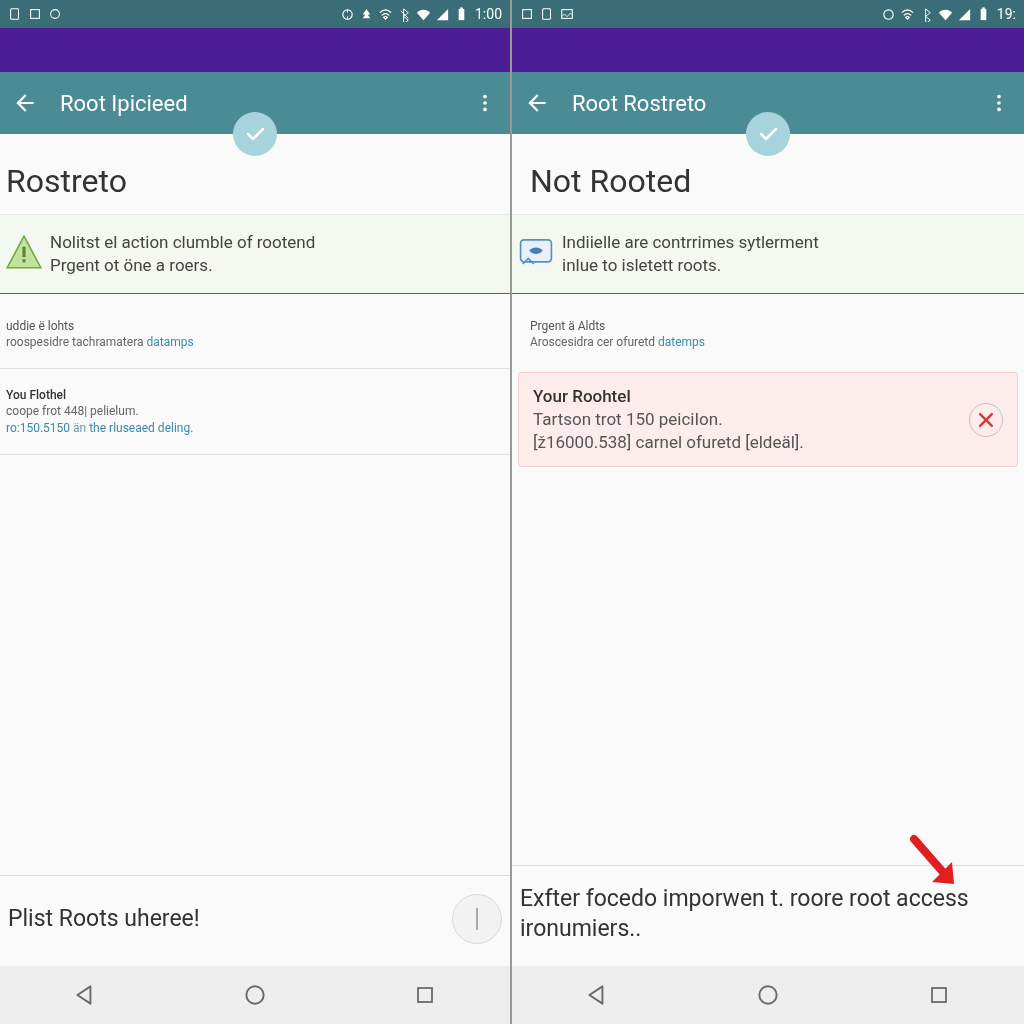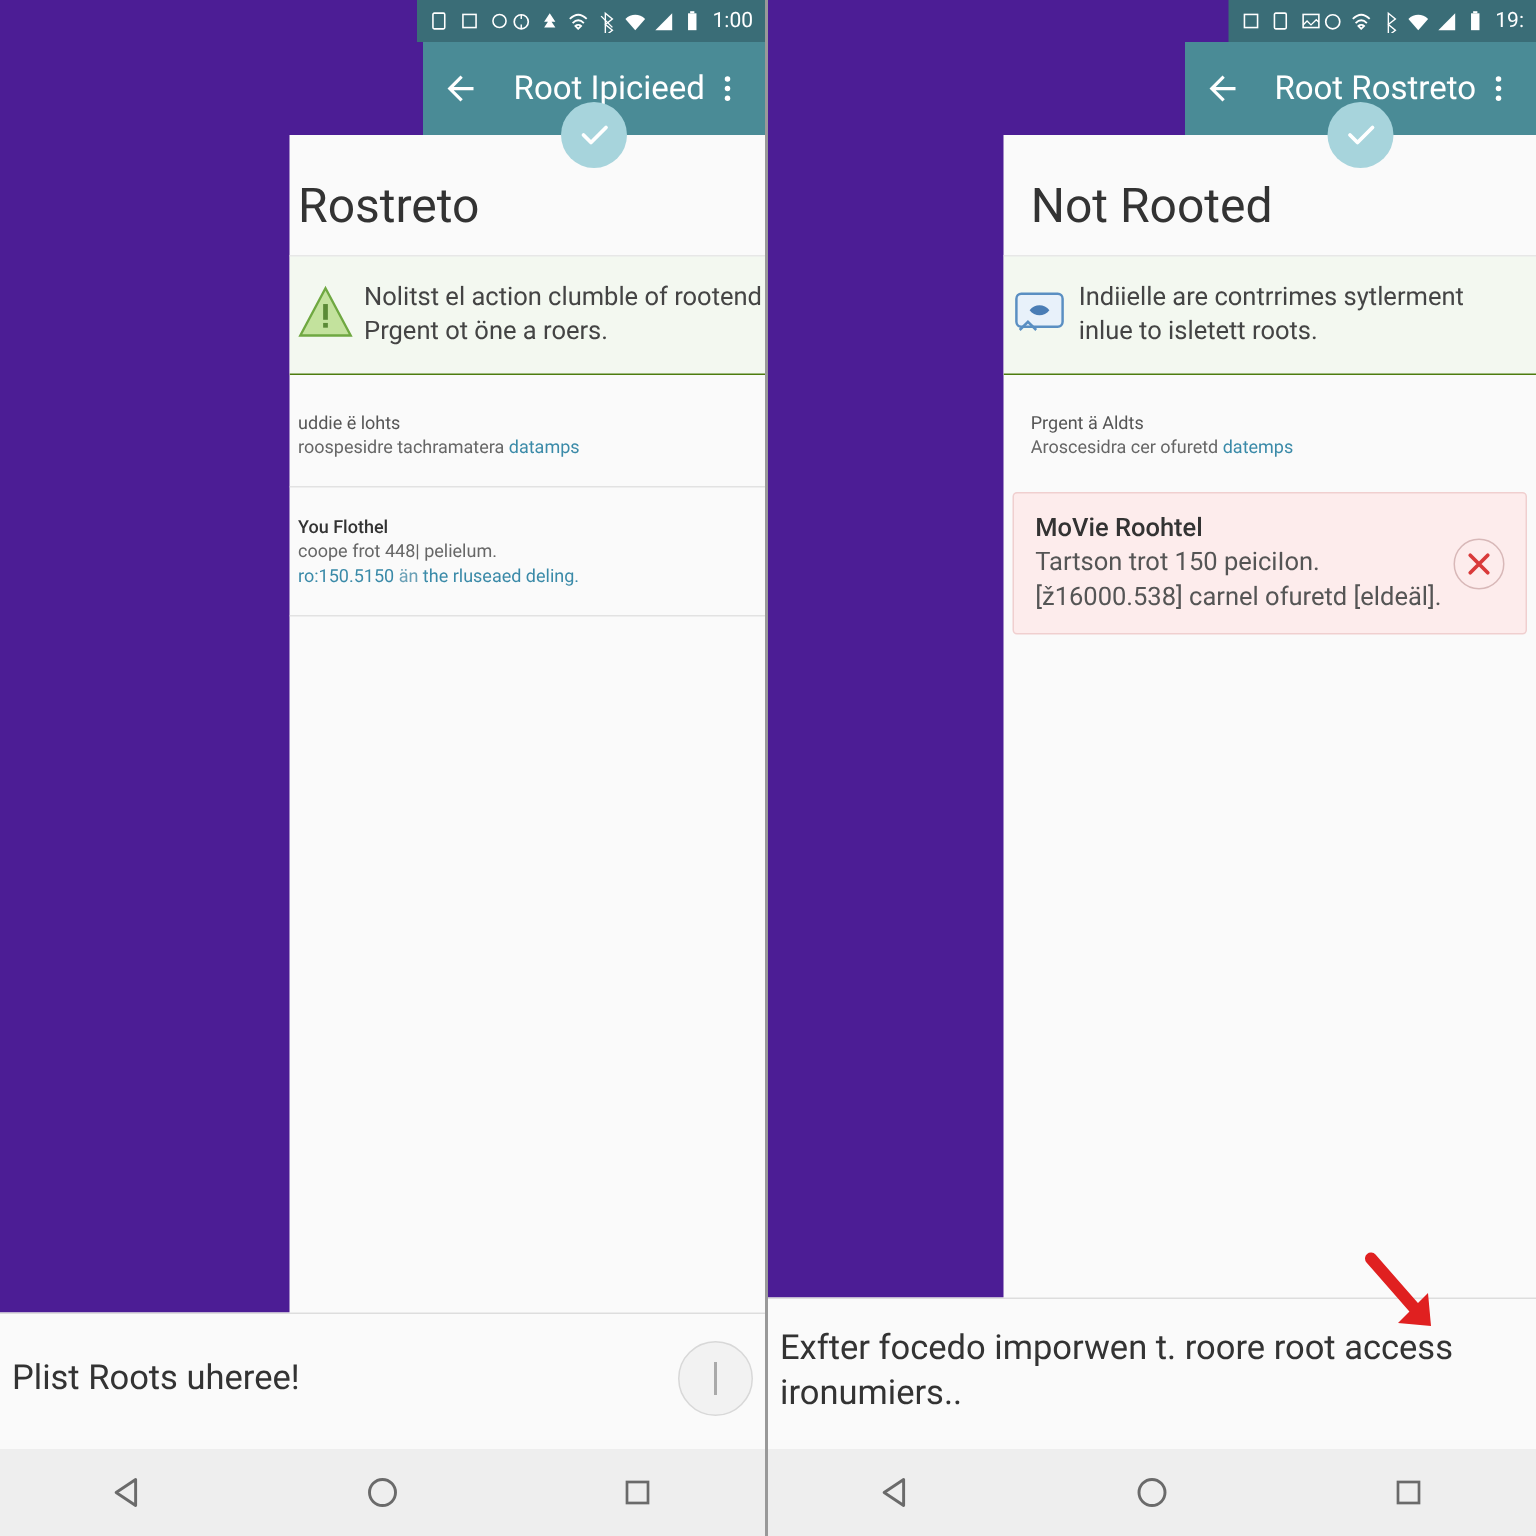--- a/index.html
+++ b/index.html
@@ -11,21 +11,20 @@
   display: flex;
   overflow: hidden;
 }
 .phone {
   width: 512px;
   height: 1024px;
   position: relative;
   display: flex;
   flex-direction: column;
   background: #4c1d95;
-  align-items: flex-end;
 }
 .phone.left { border-right: 2px solid #999; }
 
 
 .status-bar {
   height: 28px;
   background: #3a6d77;
   display: flex;
   align-items: center;
   justify-content: space-between;
@@ -41,20 +40,21 @@
 
 
 .app-bar {
   height: 62px;
   background: #4a8b96;
   display: flex;
   align-items: center;
   padding: 0 10px;
   color: #fff;
   position: relative;
+  margin-top: 44px;
 }
 .back-btn { width: 30px; height: 30px; display: flex; align-items: center; justify-content: center; }
 .app-title { font-size: 22px; font-weight: 400; margin-left: 20px; }
 .more-btn { margin-left: auto; width: 30px; height: 30px; display: flex; align-items: center; justify-content: center; }
 
 
 .check-circle {
   position: absolute;
   left: 50%;
   bottom: -22px;
@@ -371,21 +371,21 @@
       </div>
     </div>
 
     <div class="text-block" style="padding-left:18px;">
       <div class="line1">Prgent ä Aldts</div>
       <div class="line2"><span>Aroscesidra cer ofuretd </span><span class="link">datemps</span></div>
     </div>
 
     <div class="error-box">
       <div class="error-content">
-        <div class="bold">MoVie Roohtel</div>
+        <div class="bold">Your Roohtel</div>
         <div>Tartson trot 150 peiciIon.</div>
         <div>[ž16000.538] carnel ofuretd [eldeäl].</div>
       </div>
       <div class="error-close">
         <svg width="20" height="20" viewBox="0 0 24 24">
             <path d="M5 5l14 14M19 5L5 19" stroke="#d93a3a" stroke-width="3" stroke-linecap="round"></path>
           </svg>
       </div>
     </div>
   </div>

